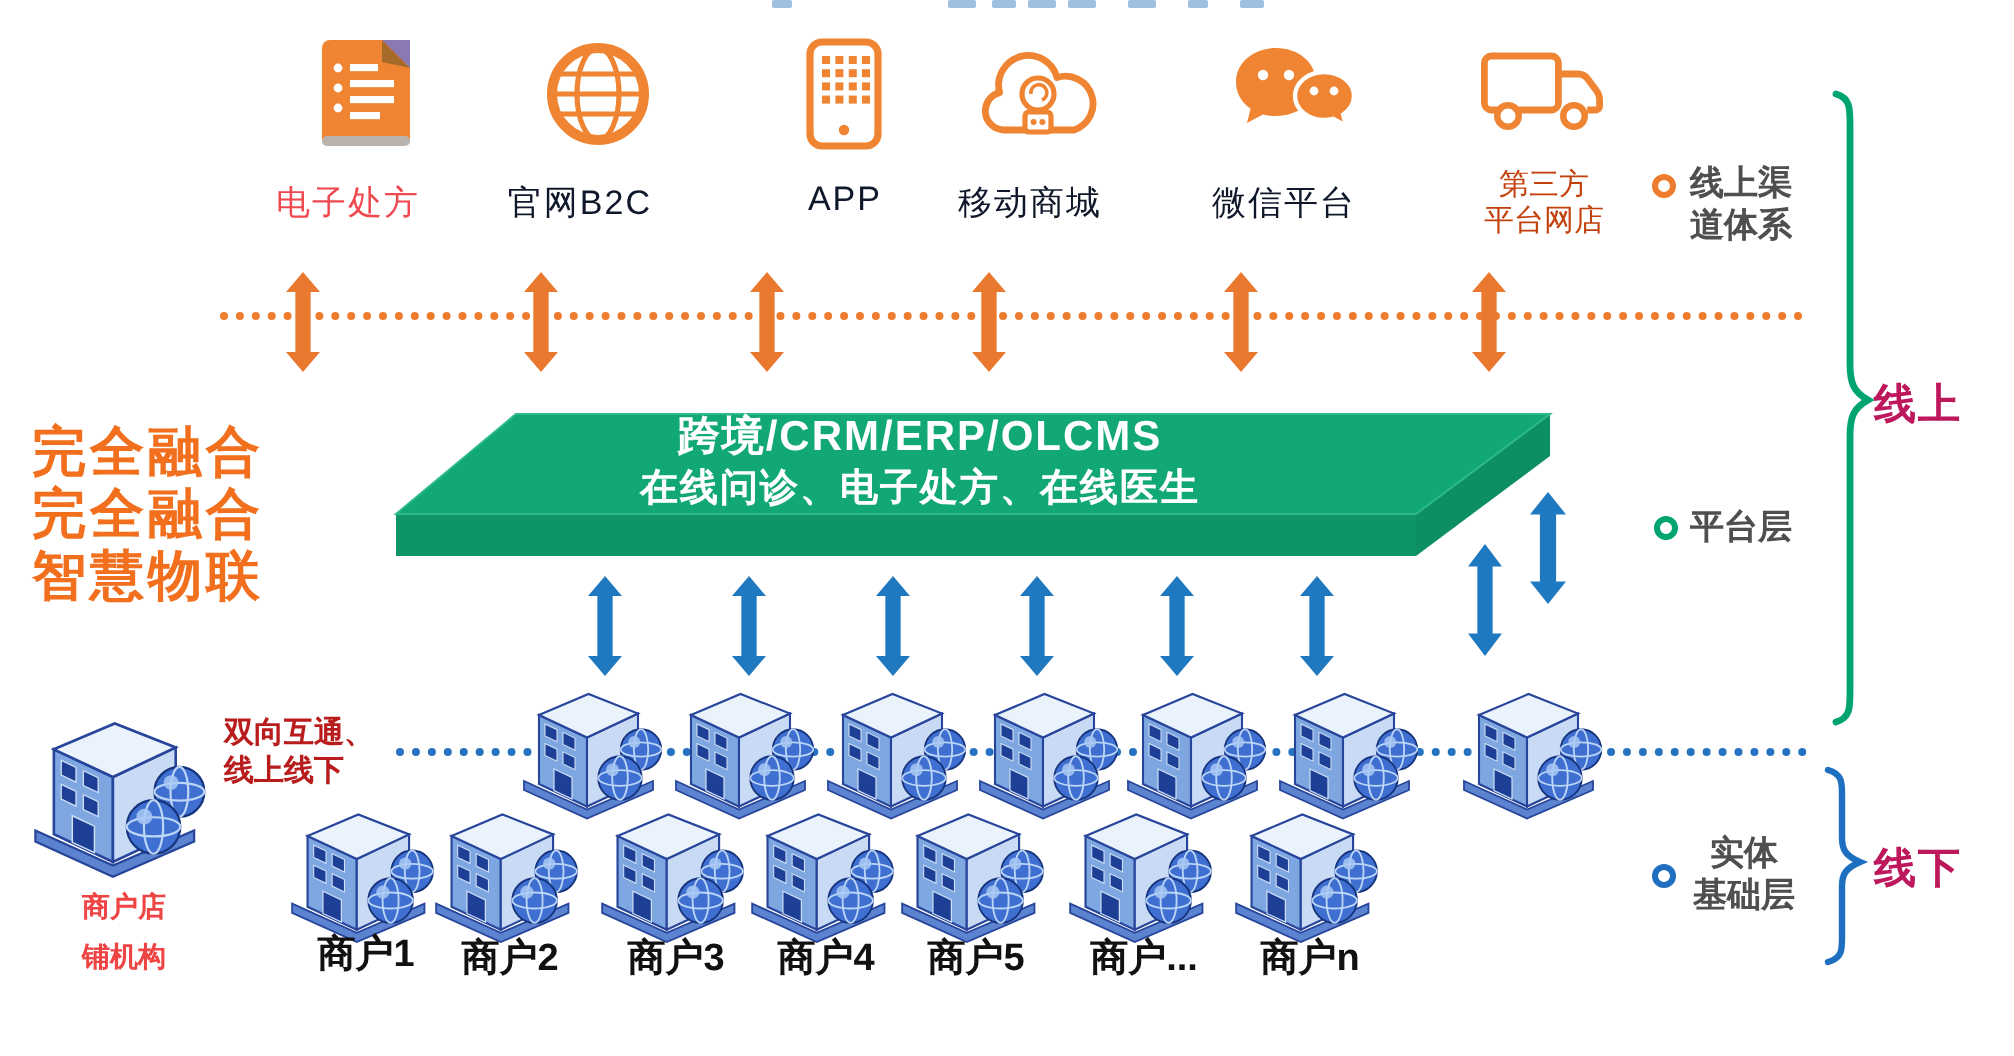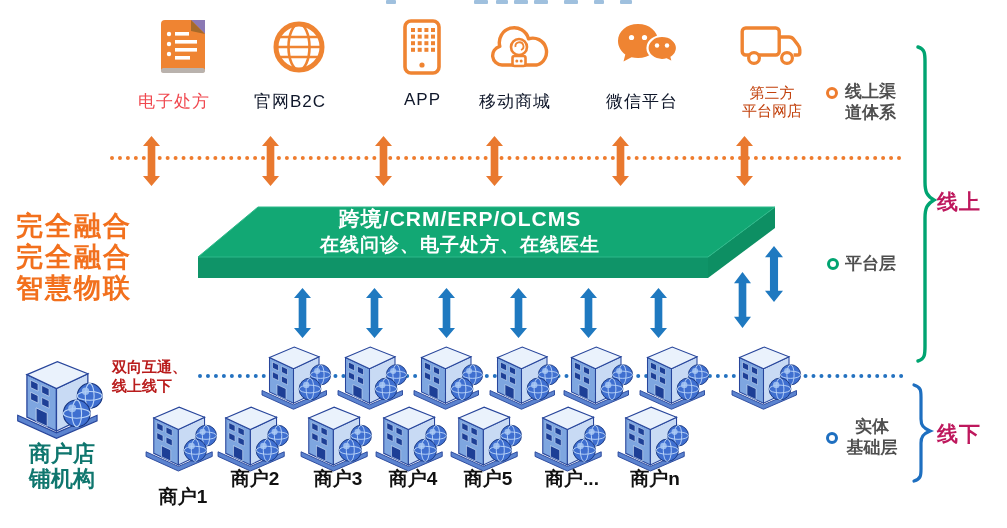--- a/index.html
+++ b/index.html
@@ -20,21 +20,21 @@
   .dotted-orange{position:absolute;border-top:4px dotted #ee7c2e;height:0;}
   .dotted-blue{position:absolute;border-top:4px dotted #2472c0;height:0;}
   
   .slogan{position:absolute;left:16px;top:211px;font-size:27px;line-height:31px;font-weight:bold;color:#f2701d;letter-spacing:2px;}
   
   .platText{position:absolute;left:210px;top:206px;width:500px;text-align:center;color:#ffffff;}
   .platText .l1{font-size:21px;font-weight:bold;line-height:26px;letter-spacing:1px;}
   .platText .l2{font-size:19px;font-weight:600;line-height:25px;letter-spacing:1px;}
   
   .mlabel{position:absolute;width:80px;text-align:center;font-size:19px;font-weight:bold;color:#111;white-space:nowrap;}
-  .hqlabel{position:absolute;left:12px;top:441px;width:100px;text-align:center;font-size:22px;line-height:25px;font-weight:bold;color:#0f766e;}
+  .hqlabel{position:absolute;left:12px;top:441px;width:100px;text-align:center;font-size:14px;line-height:25px;font-weight:bold;color:#ef4444;}
   .interconnect{position:absolute;left:112px;top:357px;width:84px;font-size:15px;line-height:19px;font-weight:600;color:#b91c1c;}
   
   .bullet{position:absolute;width:6px;height:6px;border-radius:50%;background:#fff;}
   .b-orange{border:3px solid #ee7c2e;}
   .b-green{border:3px solid #00a471;}
   .b-blue{border:3px solid #1e6fc0;}
   .rlabel{position:absolute;font-size:17px;line-height:21px;font-weight:600;color:#4f4f4f;}
   .biglabel{position:absolute;font-size:21px;font-weight:bold;color:#be185d;letter-spacing:1px;}
   svg{display:block;}
 </style>
@@ -298,21 +298,21 @@
   <svg class="abs" style="left:448px;top:404px" width="80" height="71" viewBox="0 0 104 92">
       <use href="#server3d"></use>
     </svg>
   <svg class="abs" style="left:532px;top:404px" width="80" height="71" viewBox="0 0 104 92">
       <use href="#server3d"></use>
     </svg>
   <svg class="abs" style="left:615px;top:404px" width="80" height="71" viewBox="0 0 104 92">
       <use href="#server3d"></use>
     </svg>
 
-  <div class="mlabel" style="left:143px;top:484px;">商户1</div>
+  <div class="mlabel" style="left:143px;top:464px;">商户1</div>
   <div class="mlabel" style="left:215px;top:466px;">商户2</div>
   <div class="mlabel" style="left:298px;top:466px;text-align:center;">商户3</div>
   <div class="mlabel" style="left:373px;top:466px;">商户4</div>
   <div class="mlabel" style="left:448px;top:466px;">商户5</div>
   <div class="mlabel" style="left:532px;top:466px;">商户...</div>
   <div class="mlabel" style="left:615px;top:466px;">商户n</div>
 
   <div class="bullet b-orange" style="left:826px;top:87px;"></div>
   <div class="rlabel" style="left:845px;top:81px;">
     <div>线上渠</div>

